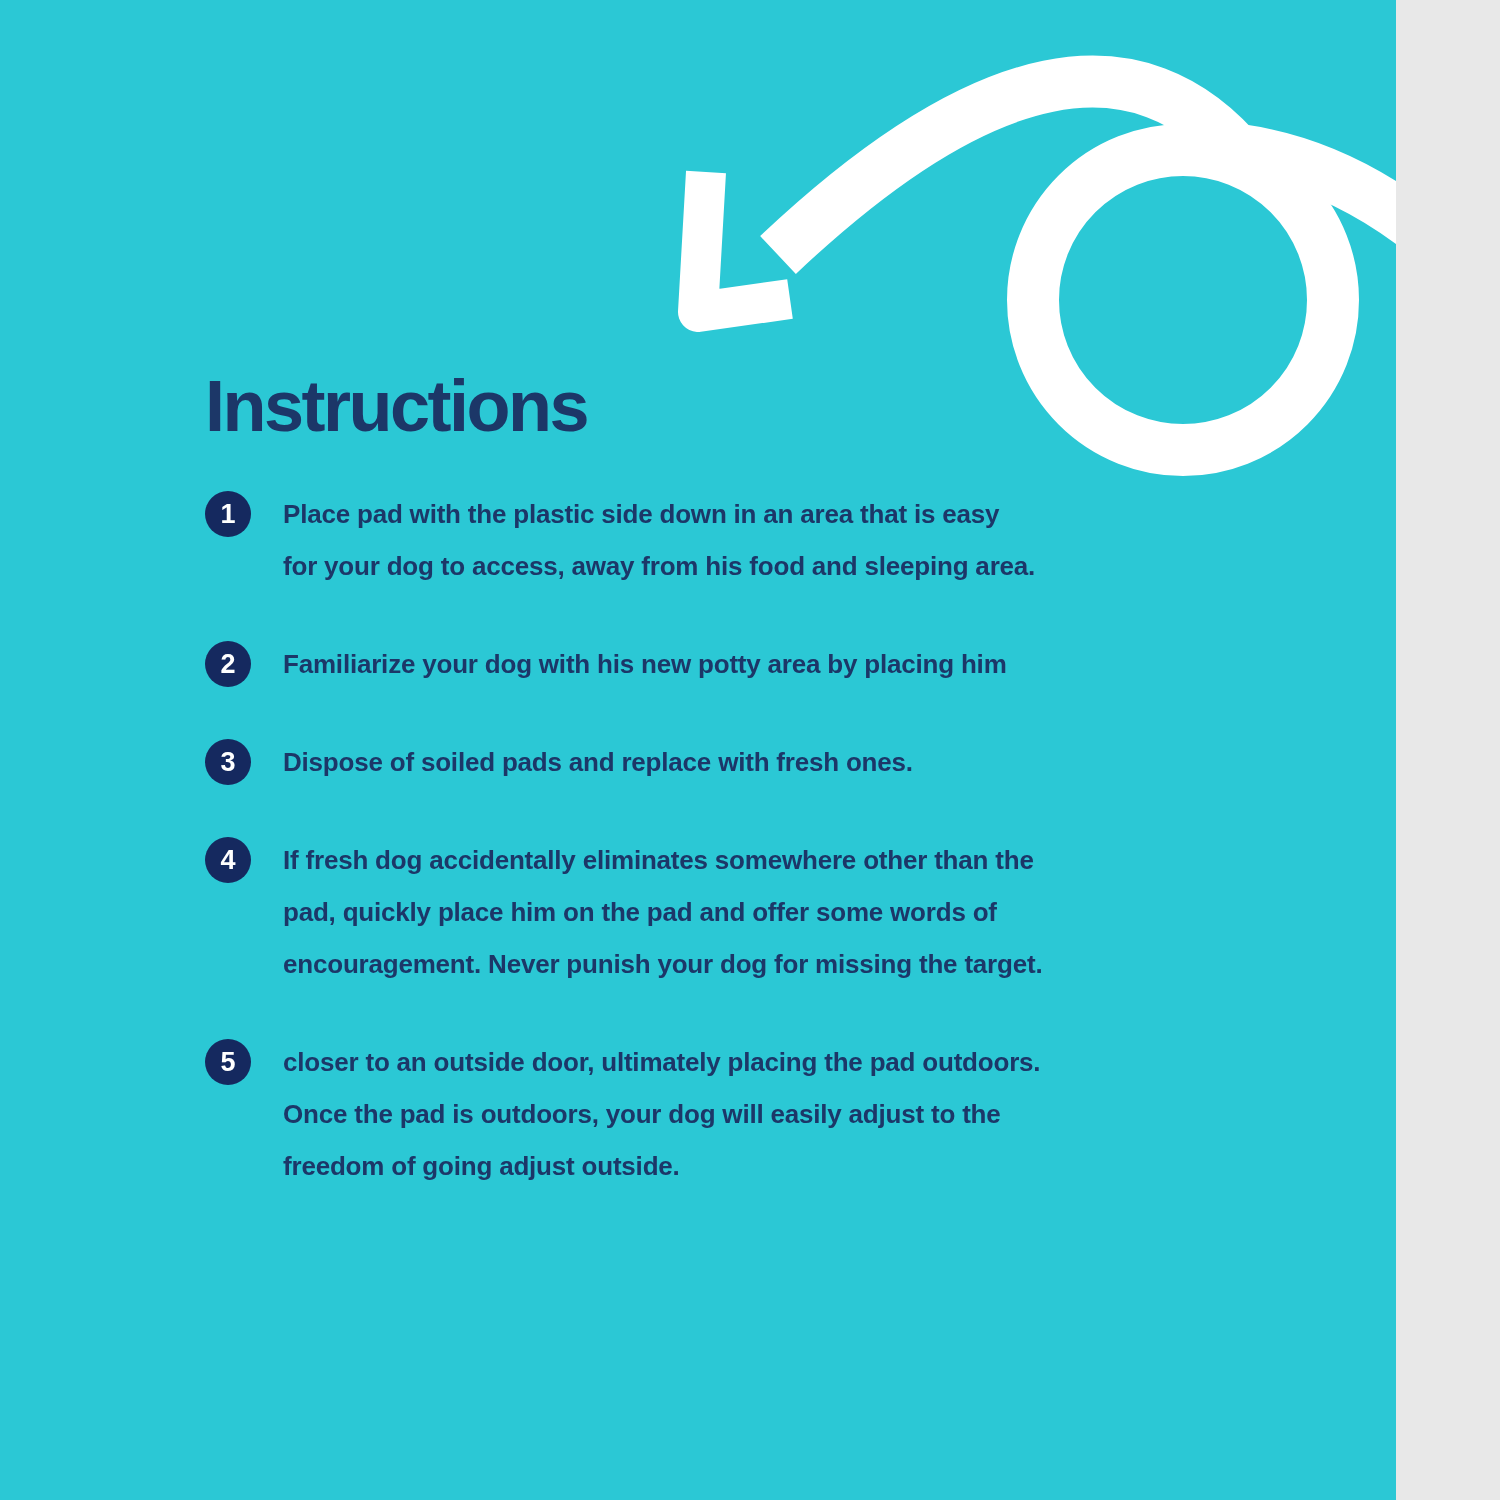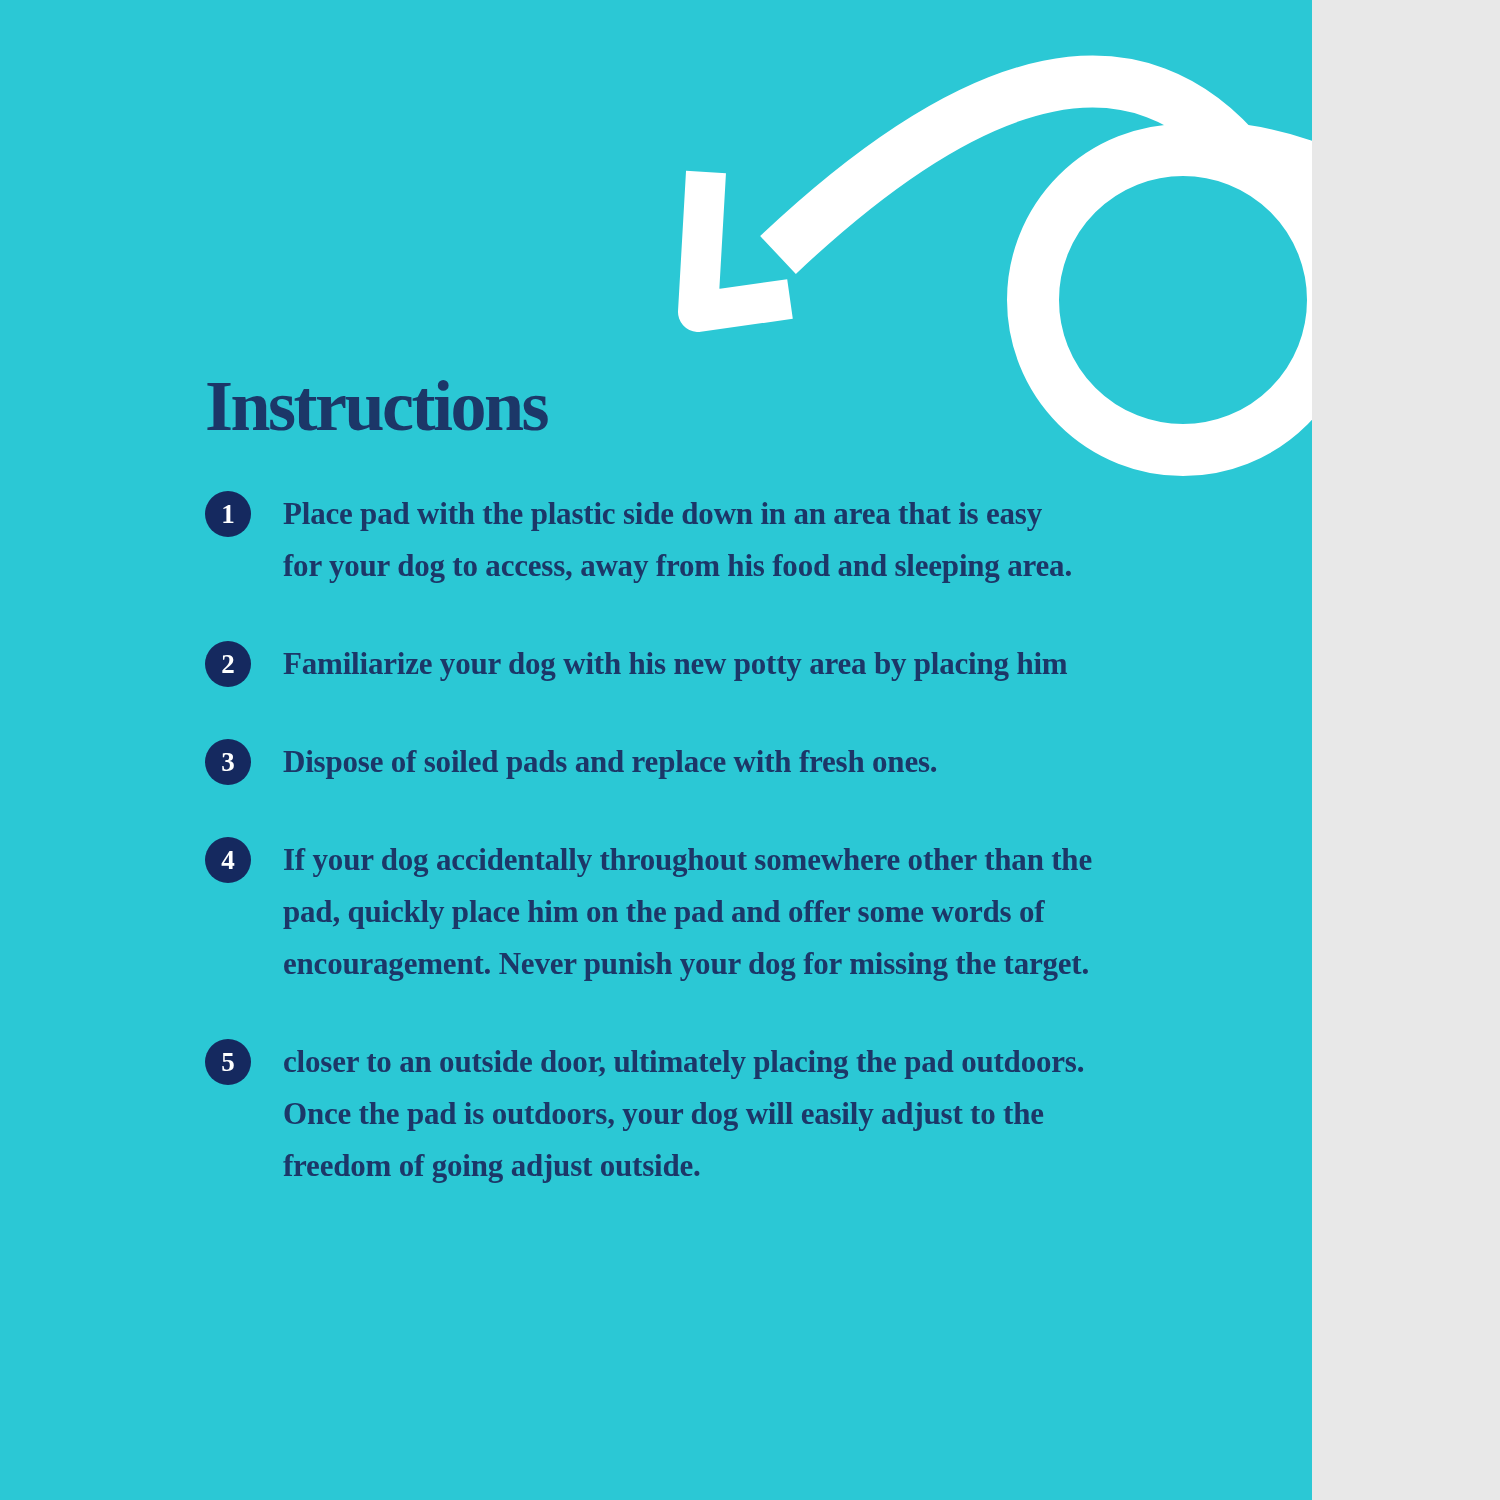--- a/index.html
+++ b/index.html
@@ -5,25 +5,24 @@
   :root{
     --bg:#2BC8D5;
     --text:#1C3768;
     --badge:#15295F;
     --badge-num:#FFFFFF;
     --arrow:#FFFFFF;
   }
   html,body{margin:0;padding:0;background:#e8e8e8;}
   .canvas{
     position:relative;
-    width:1280px;height:1500px;
+    width:1396px;height:1500px;
     background:var(--bg);
     overflow:hidden;
-    font-family:Liberation Serif, serif;
-    padding-left:32px;
+    font-family:Liberation Sans, sans-serif;
   }
   .arrow-svg{position:absolute;left:0;top:0;width:1500px;height:1500px;}
   .content{
     position:absolute;
     left:205px;top:370px;
     width:1150px;
     color:var(--text);
   }
   .title{
     margin:0;
@@ -47,21 +46,21 @@
     border-radius:50%;
     background:var(--badge);
     color:var(--badge-num);
     font-size:27px;
     font-weight:bold;
     display:flex;
     align-items:center;
     justify-content:center;
   }
   .step-text{
-    font-size:31px;
+    font-size:26px;
     font-weight:bold;
     letter-spacing:-0.2px;
     line-height:52px;
   }
 </style>
 </head>
 <body>
 
 <div class="canvas">
 
@@ -101,21 +100,21 @@
       <div class="step">
         <div class="badge">3</div>
         <div class="step-text">
           <div>Dispose of soiled pads and replace with fresh ones.</div>
         </div>
       </div>
 
       <div class="step">
         <div class="badge">4</div>
         <div class="step-text">
-          <div>If your dog accidentally throughout somewhere other than the</div>
+          <div>If fresh dog accidentally eliminates somewhere other than the</div>
           <div>pad, quickly place him on the pad and offer some words of</div>
           <div>encouragement. Never punish your dog for missing the target.</div>
         </div>
       </div>
 
       <div class="step">
         <div class="badge">5</div>
         <div class="step-text">
           <div>closer to an outside door, ultimately placing the pad outdoors.</div>
           <div>Once the pad is outdoors, your dog will easily adjust to the</div>

